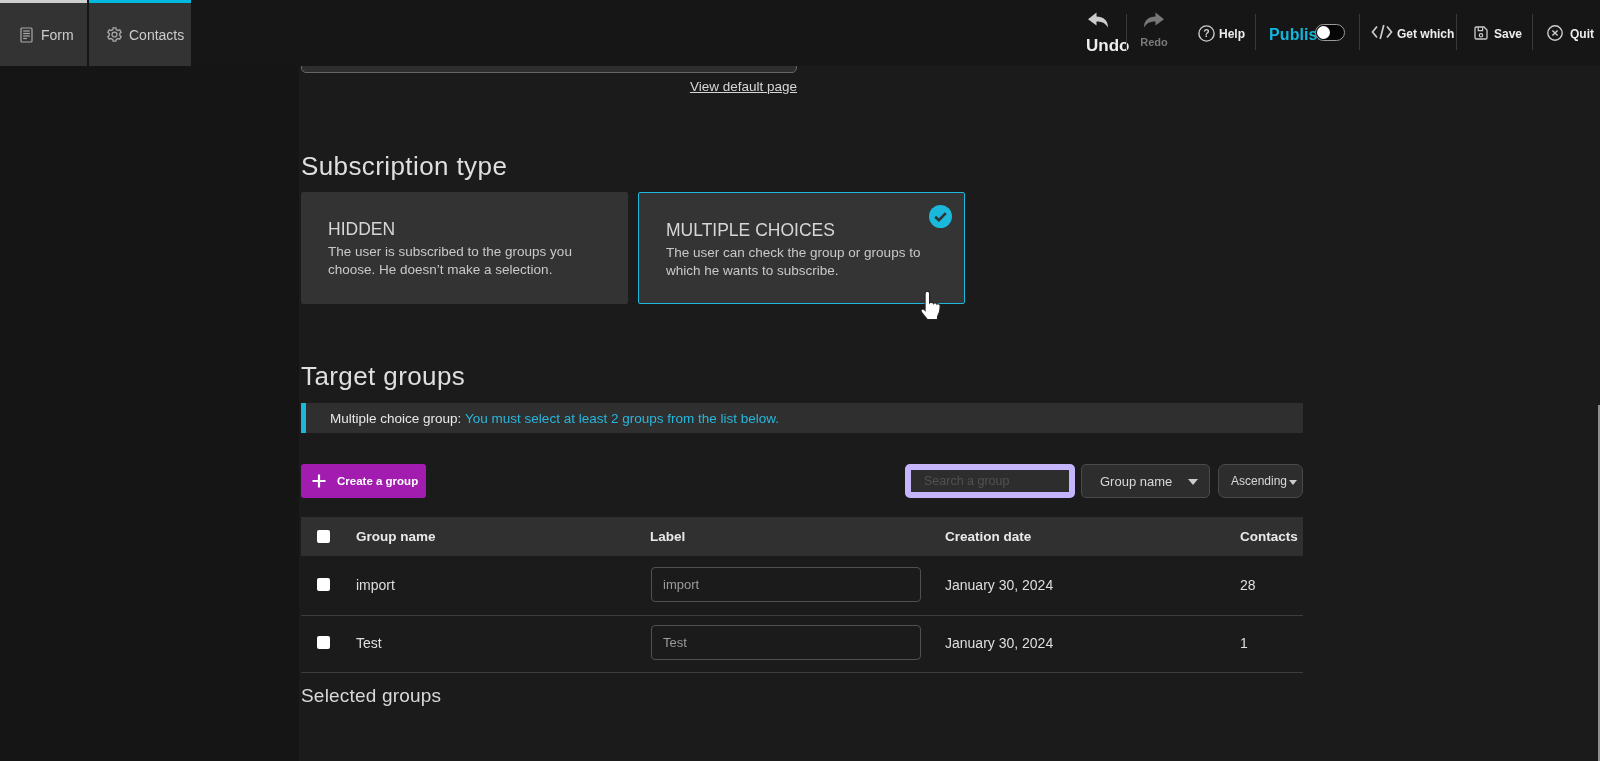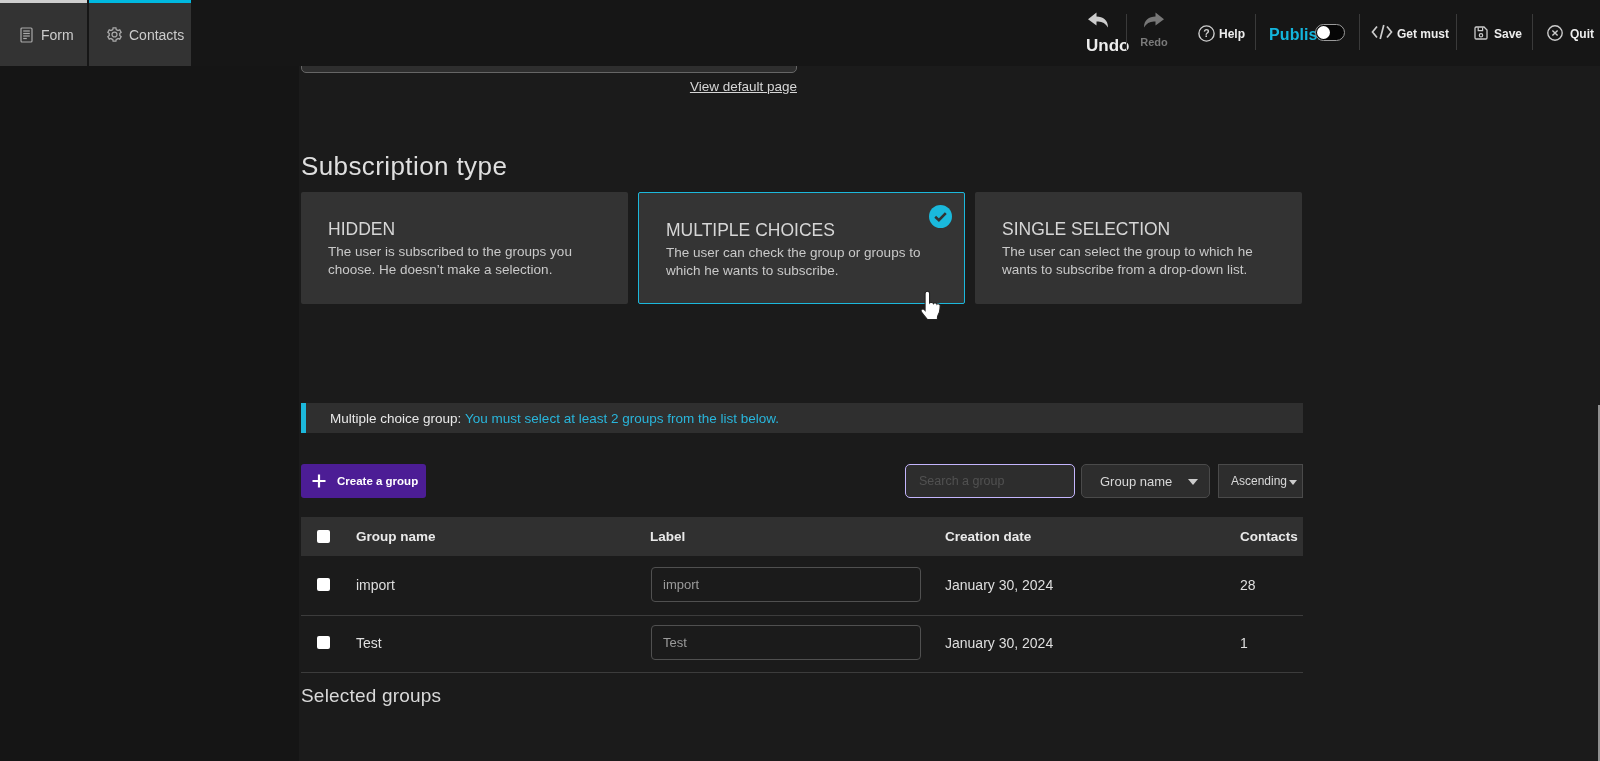--- a/index.html
+++ b/index.html
@@ -79,21 +79,21 @@
   <div class="abs tbc" style="left:1315px; top:24px; width:30px; height:17px; background:#060606; border:1px solid #9a9a9a; border-radius:9px;">
     <div style="position:absolute; left:1px; top:1px; width:13px; height:13px; background:#ffffff; border-radius:50%;"></div>
   </div>
   <div class="sep" style="left:1359px;"></div>
 
   <div class="abs tbc" style="left:1371px; top:24px;">
     <svg width="22" height="16" viewBox="0 0 22 16" fill="none" stroke="#cccccc" stroke-width="1.7">
         <path d="M6 2.5 L1.5 8 L6 13.5 M16 2.5 L20.5 8 L16 13.5 M12.8 1 L9.2 15"></path>
       </svg>
   </div>
-  <div class="abs ctl-label" style="left:1397px; top:27px;">Get must</div>
+  <div class="abs ctl-label" style="left:1397px; top:27px;">Get which</div>
   <div class="sep" style="left:1456px;"></div>
 
   <div class="abs tbc" style="left:1474px; top:26px;">
     <svg width="14" height="14" viewBox="0 0 14 14" fill="none" stroke="#cccccc" stroke-width="1.3">
       <path d="M1 2.2 a1.2 1.2 0 0 1 1.2 -1.2 H10 L13 4 v7.8 a1.2 1.2 0 0 1 -1.2 1.2 H2.2 A1.2 1.2 0 0 1 1 11.8 Z"></path>
       <path d="M4.2 1.4 v3.2 h4.4 v-3.2" stroke-width="1.2"></path>
       <circle cx="7" cy="9.3" r="1.7" stroke-width="1.2"></circle>
     </svg>
   </div>
   <div class="abs ctl-label" style="left:1494px; top:27px;">Save</div>
@@ -119,48 +119,45 @@
     <p>The user is subscribed to the groups you<br>choose. He doesn’t make a selection.</p>
   </div>
   <div class="card" style="left:638px; width:327px; background:#343434; border:1.5px solid #1cb8dc;">
     <h3 style="margin-top:26.5px;">MULTIPLE CHOICES</h3>
     <p>The user can check the group or groups to<br>which he wants to subscribe.</p>
     <svg style="position:absolute; right:12px; top:12px;" width="23" height="23" viewBox="0 0 23 23">
       <circle cx="11.5" cy="11.5" r="11.5" fill="#1ab9dc"></circle>
       <path d="M6.2 11.8 L9.9 15.2 L16.8 8.2" fill="none" stroke="#333333" stroke-width="2.6"></path>
     </svg>
   </div>
-  <div class="card" style="left:975px; width:327px;">
-    <h3>SINGLE SELECTION</h3>
-    <p>The user can select the group to which he<br>wants to subscribe from a drop-down list.</p>
-  </div>
 
   <svg class="abs" style="left:917px; top:289px;" width="27" height="32" viewBox="0 0 23 29" preserveAspectRatio="none">
     <path d="M6.9 19.5 V4 a1.9 1.9 0 0 1 3.8 0 V12.6 c.5-.7 3-.6 3.3.6 c.4-.8 2.7-.6 3 .6 c.5-.7 2.7-.3 2.7 1.2 c0 1-.2 4.4-.7 6.1 c-.5 1.7-1.6 3.2-1.6 4.8 V27.6 H8.9 C7.3 25.7 4.2 21.6 3.7 20.7 c-.9-1.5.6-3 2.1-2.3 c.45.25.75.6 1.1 1.1 Z" fill="#ffffff" stroke="#222222" stroke-width="0.9"></path>
   </svg>
 
+  <div class="h1" style="left:301px; top:361px;">Target groups</div>
   <div class="abs" style="left:301px; top:403px; width:1002px; height:30px; background:#2f2f2f; border-left:5px solid #1cb8dc; display:flex; align-items:center;padding-left:10px;">
     <span style="margin-left:14px; color:#e8e8e8; font-size:13.5px;">Multiple choice group:&nbsp;</span>
       <span style="color:#29b6dc; font-size:13.5px;">You must select at least 2 groups from the list below.</span>
   </div>
 
-  <div class="abs" style="left:301px; top:464px; width:125px; height:34px; background:#4c1d95; border-radius:3px; display:flex; align-items:center;">
+  <div class="abs" style="left:301px; top:464px; width:125px; height:34px; background:#a21caf; border-radius:3px; display:flex; align-items:center;">
     <svg style="margin-left:11px" width="14" height="14" viewBox="0 0 14 14" stroke="#ffffff" stroke-width="2.2">
         <path d="M7 0.5 V13.5 M0.5 7 H13.5"></path>
       </svg>
     <span style="color:#ffffff; font-size:11.5px; font-weight:bold; margin-left:11px;">Create a group</span>
   </div>
-  <div class="abs" style="left:905px; top:464px; width:170px; height:34px; background:#2d2d2d; border:1px solid #c4b5fd; border-radius:5px; display:flex; align-items:center;">
+  <div class="abs" style="left:905px; top:464px; width:170px; height:34px; background:#2d2d2d; border:6px solid #c4b5fd; border-radius:5px; display:flex; align-items:center;">
     <span style="margin-left:13px; color:#515151; font-size:12.5px;">Search a group</span>
   </div>
   <div class="abs" style="left:1081px; top:464px; width:129px; height:34px; background:#2d2d2d; border:1px solid #4a4a4a; border-radius:5px; display:flex; align-items:center;">
     <span style="margin-left:18px; color:#d8d8d8; font-size:13px;">Group name</span>
     <span style="position:absolute; right:11px; top:14px; width:0; height:0; border-left:5px solid transparent; border-right:5px solid transparent; border-top:6px solid #cccccc;"></span>
   </div>
-  <div class="abs" style="left:1218px; top:464px; width:85px; height:34px; background:#2d2d2d; border:1px solid #4a4a4a; border-radius:0; display:flex; align-items:center;">
+  <div class="abs" style="left:1218px; top:464px; width:85px; height:34px; background:#2d2d2d; border:1px solid #4a4a4a; border-radius:7px; display:flex; align-items:center;">
     <span style="margin-left:12px; color:#d8d8d8; font-size:12px;">Ascending</span>
     <span style="position:absolute; right:5px; top:15px; width:0; height:0; border-left:4px solid transparent; border-right:4px solid transparent; border-top:5px solid #cccccc;"></span>
   </div>
 
   <div class="abs" style="left:301px; top:517px; width:1002px; height:39px; background:#303030;"></div>
   <div class="ck" style="left:317px; top:530px;"></div>
   <div class="abs" style="left:356px; top:529px; color:#e9e9e9; font-size:13.5px; font-weight:bold;">Group name</div>
   <div class="abs" style="left:650px; top:529px; color:#e9e9e9; font-size:13.5px; font-weight:bold;">Label</div>
   <div class="abs" style="left:945px; top:529px; color:#e9e9e9; font-size:13.5px; font-weight:bold;">Creation date</div>
   <div class="abs" style="left:1240px; top:529px; color:#e9e9e9; font-size:13.5px; font-weight:bold;">Contacts</div>

